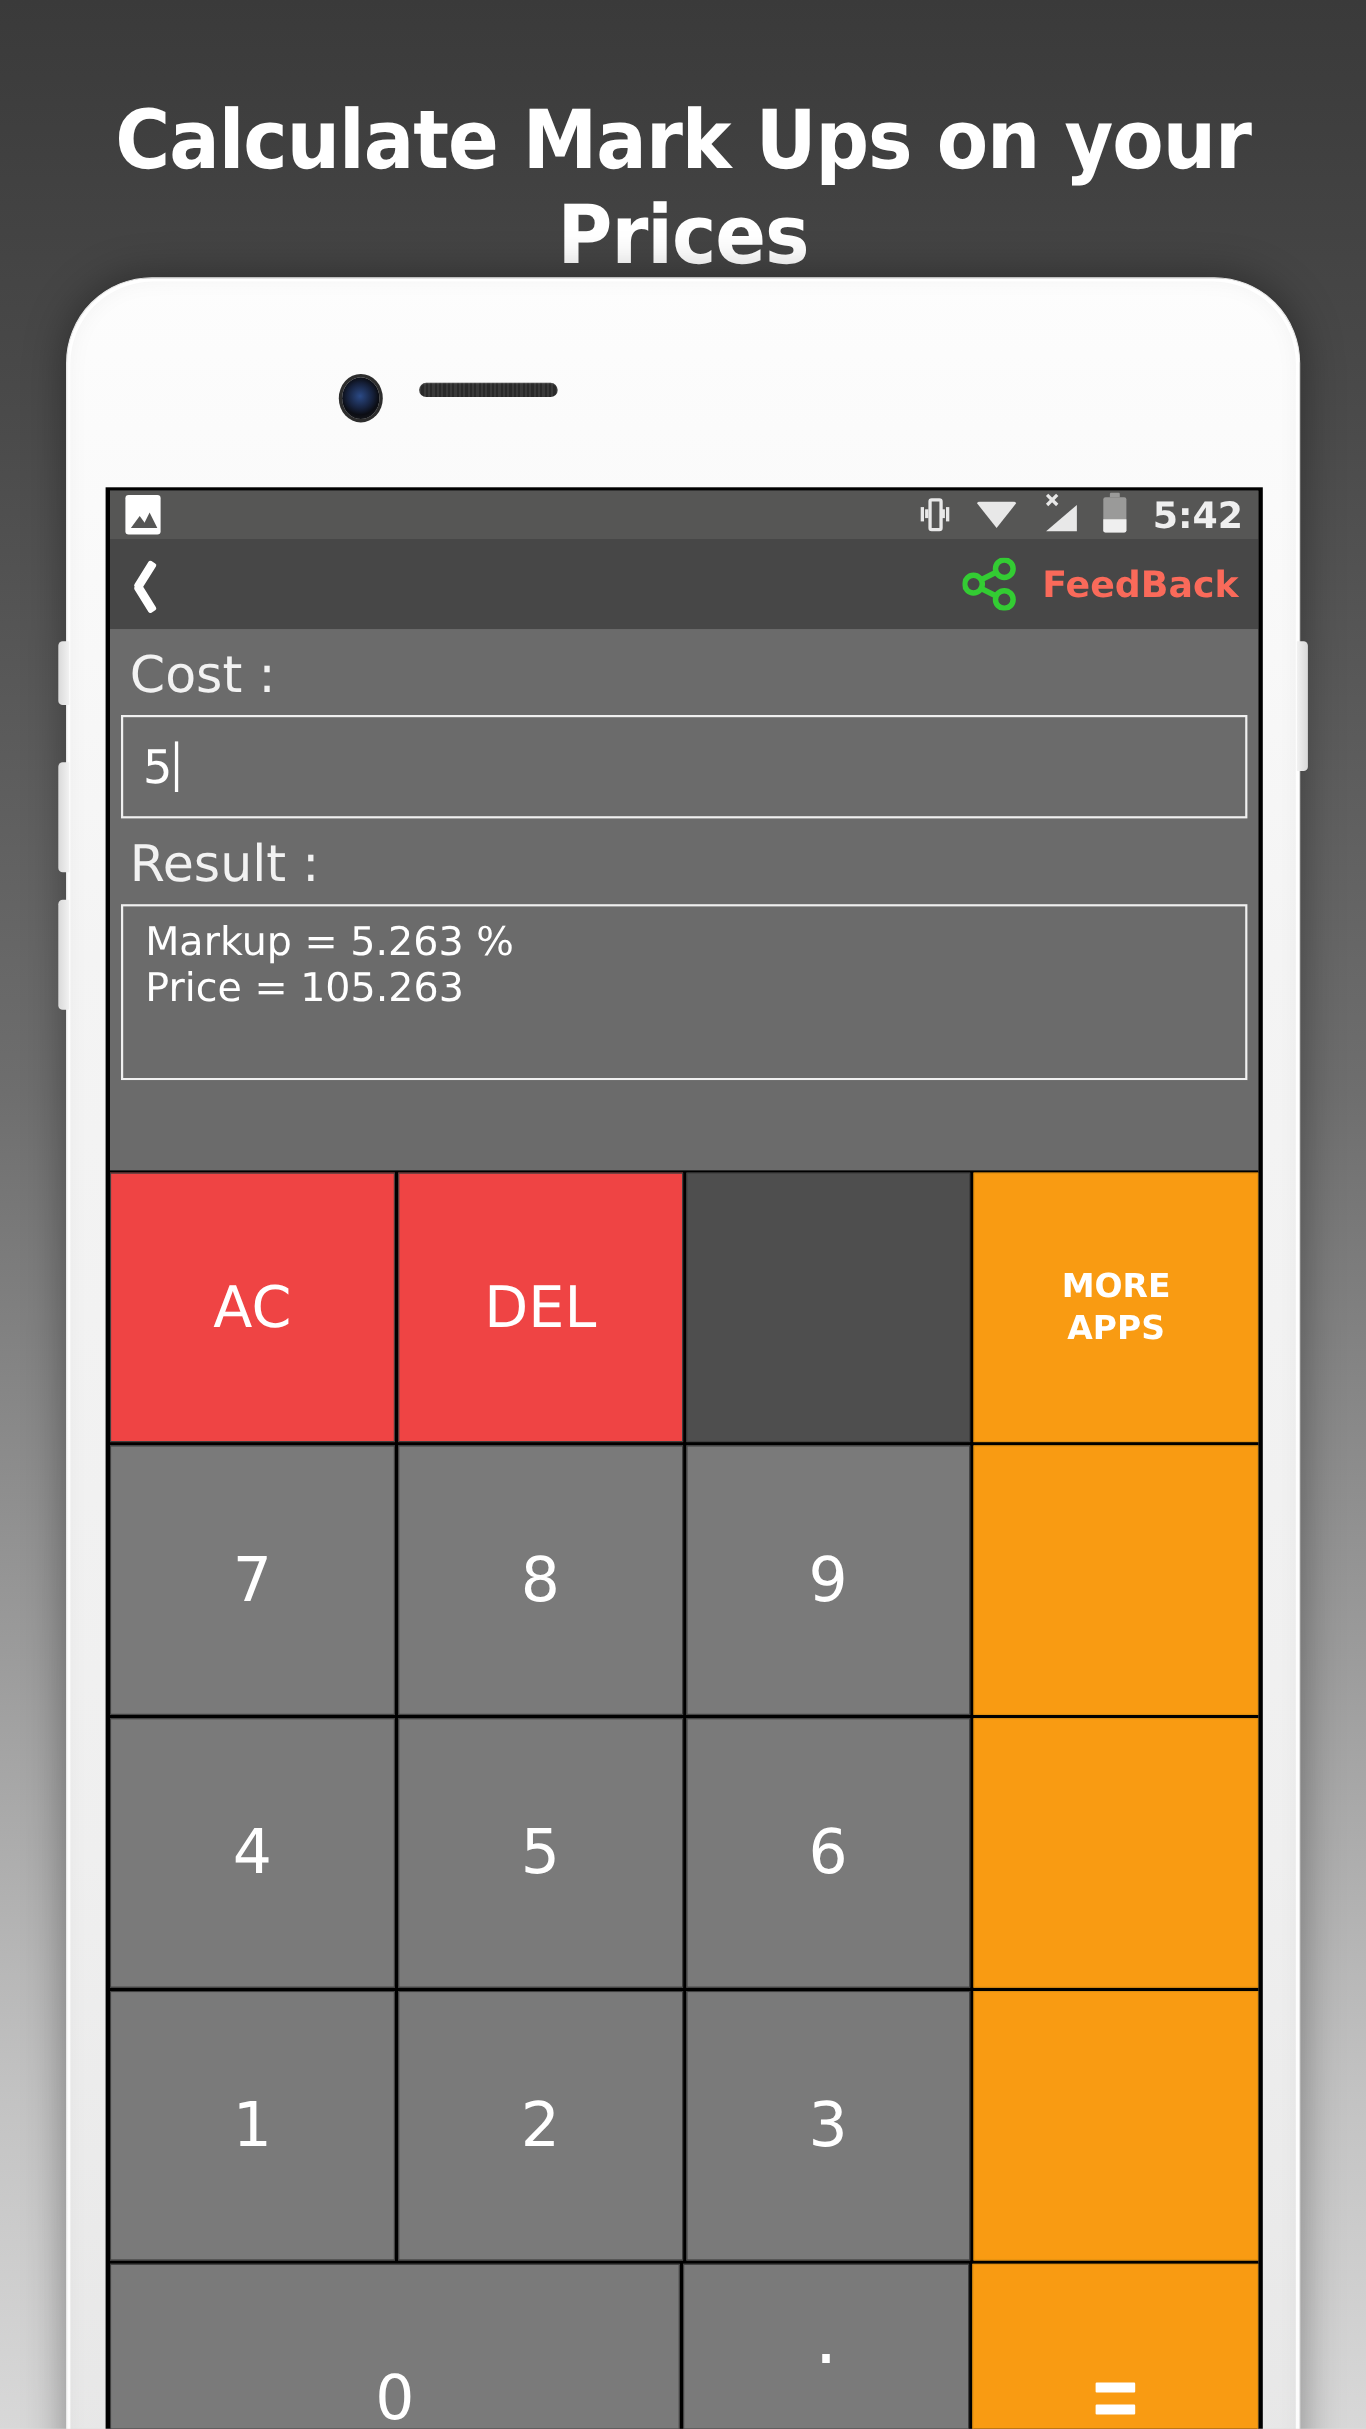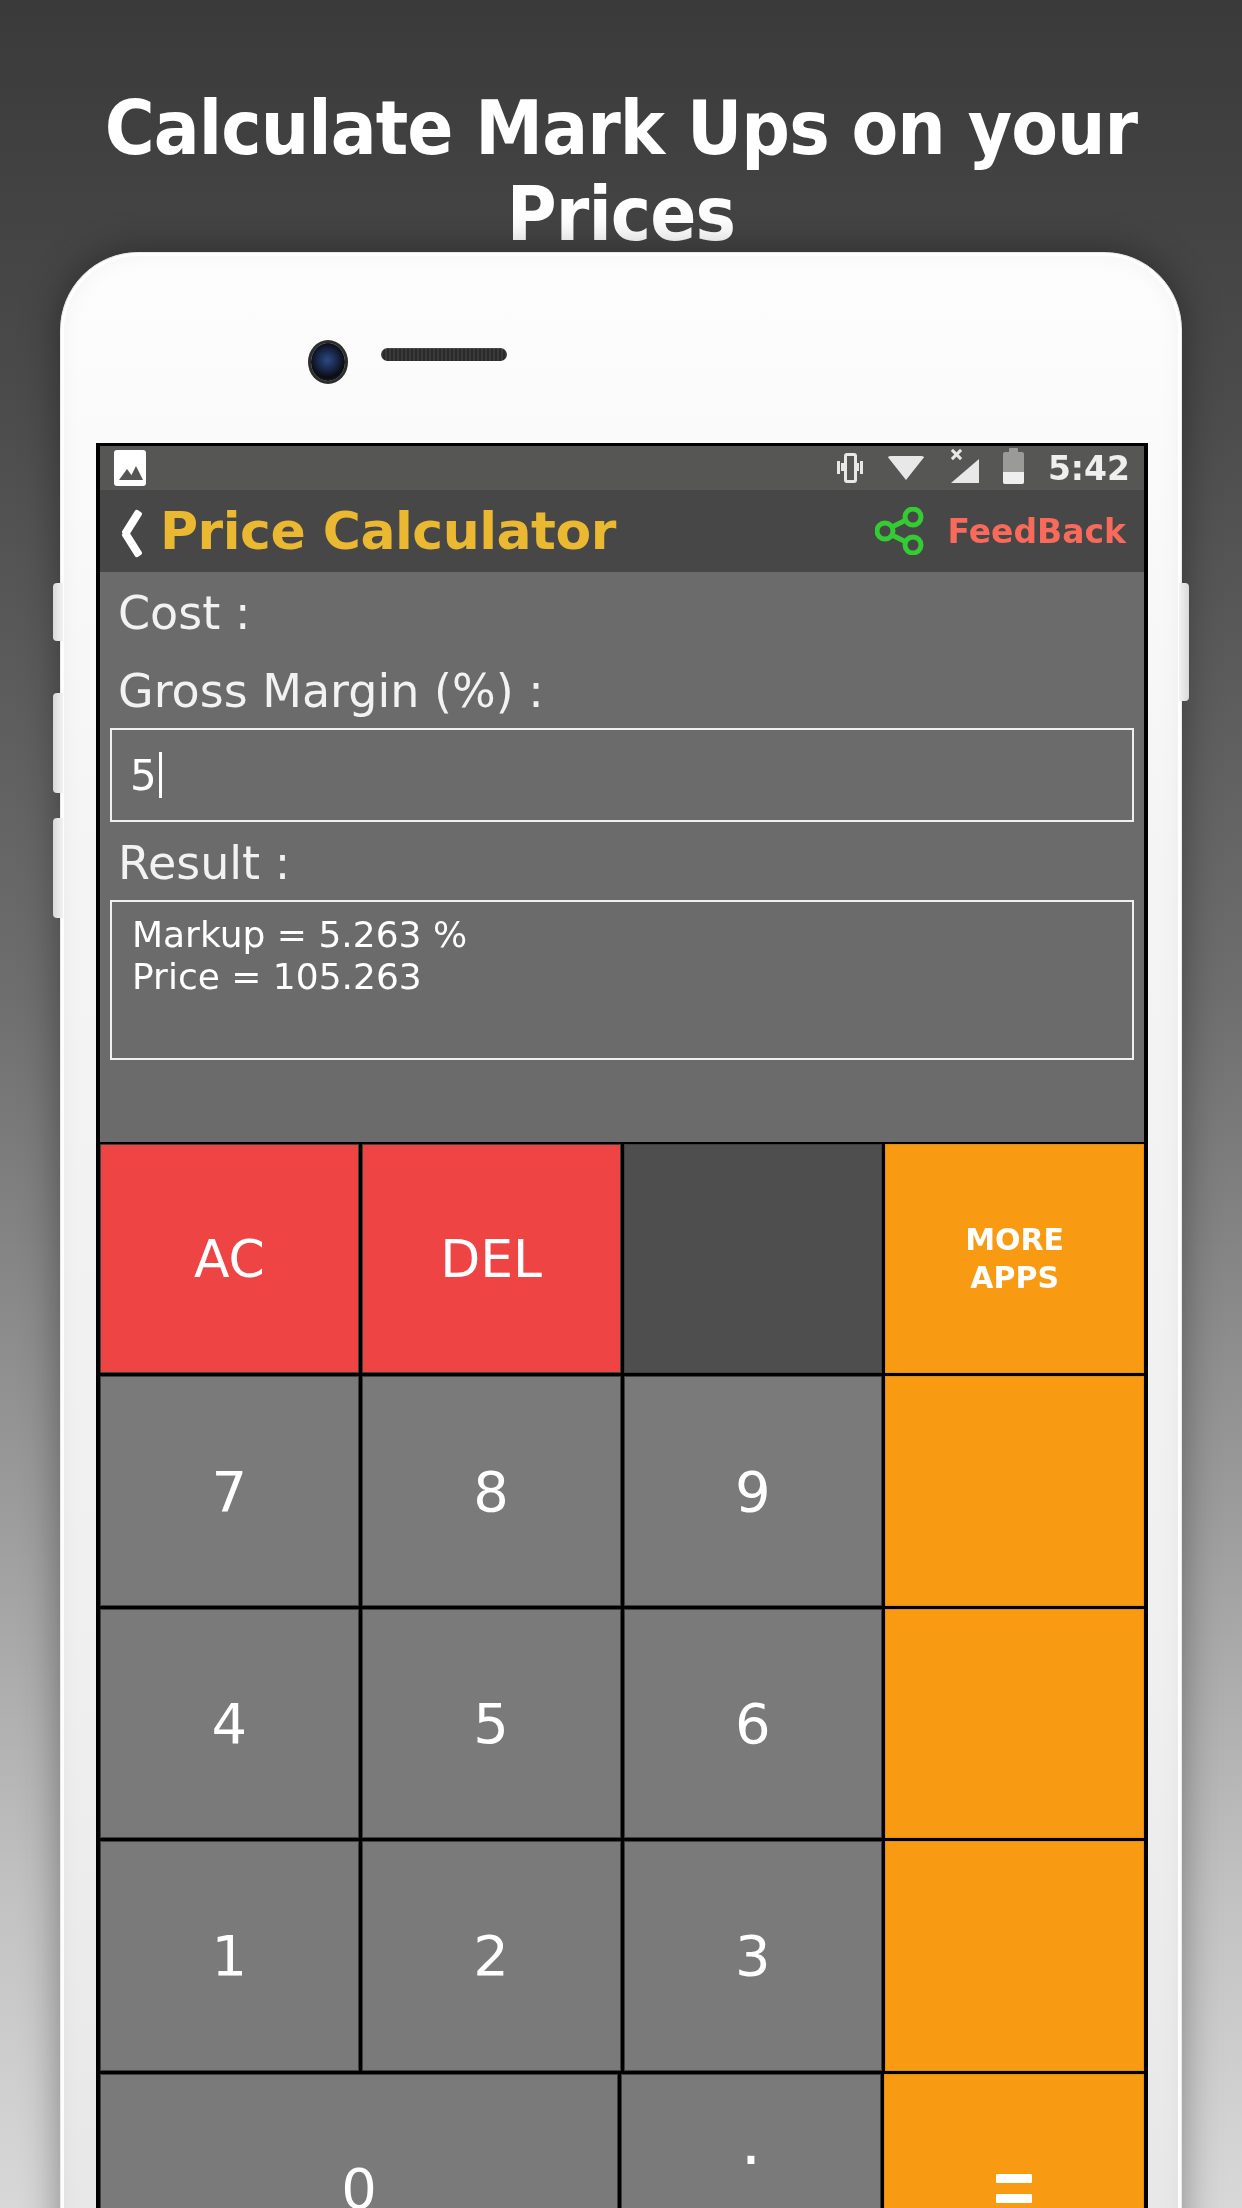--- a/index.html
+++ b/index.html
@@ -252,39 +252,37 @@
             </div>
           <div class="sb-time">5:42</div>
         </div>
       </div>
 
       <div class="appbar">
         <div class="back-chevron">
           <span class="a"></span>
             <span class="b"></span>
         </div>
-        <div class="app-title">Price Calculator</div>
         <div class="appbar-right">
           <span class="share-icon">
             <svg viewBox="0 0 50 48" width="50" height="48">
               <circle cx="38" cy="10" r="8" fill="none" stroke="#33cc33" stroke-width="5"></circle>
               <circle cx="38" cy="38" r="8" fill="none" stroke="#33cc33" stroke-width="5"></circle>
               <circle cx="10" cy="24" r="8" fill="none" stroke="#33cc33" stroke-width="5"></circle>
               <line x1="17" y1="20" x2="31" y2="13" stroke="#33cc33" stroke-width="5"></line>
               <line x1="17" y1="28" x2="31" y2="35" stroke="#33cc33" stroke-width="5"></line>
             </svg>
           </span>
           <div class="feedback-label">FeedBack</div>
         </div>
       </div>
 
       <div class="content">
         <div class="field-label">Cost :</div>
 
-        <div class="field-label">Gross Margin (%) :</div>
         <div class="field-box">
           <span class="field-value">5</span>
             <span class="caret"></span>
         </div>
 
         <div class="field-label">Result :</div>
         <div class="result-box">
           <div class="result-line">Markup = 5.263 %</div>
           <div class="result-line">Price = 105.263</div>
         </div>

